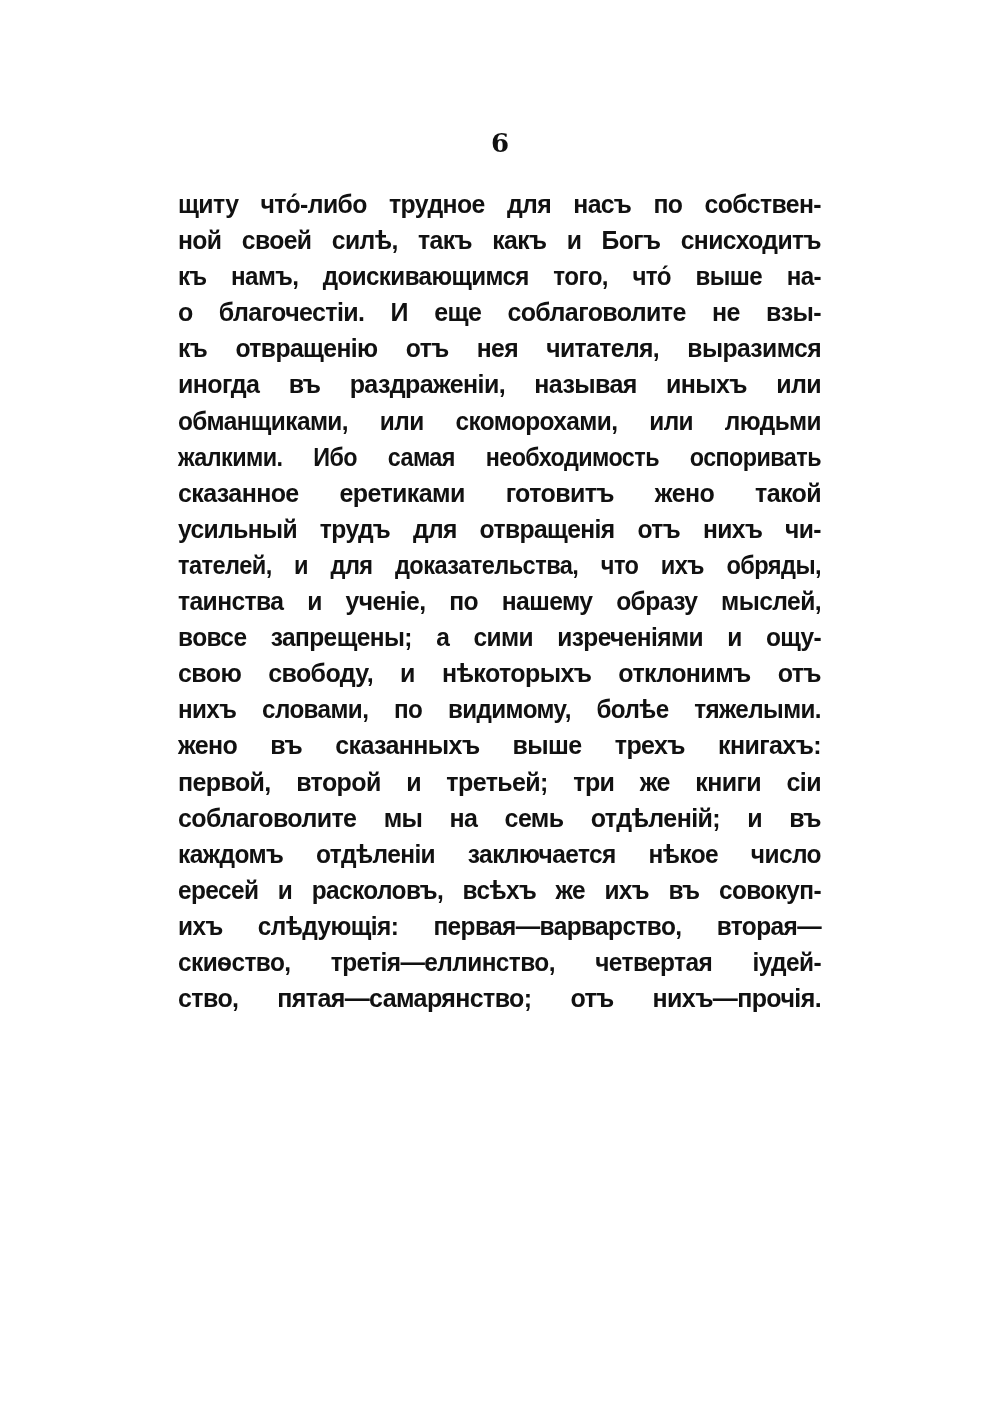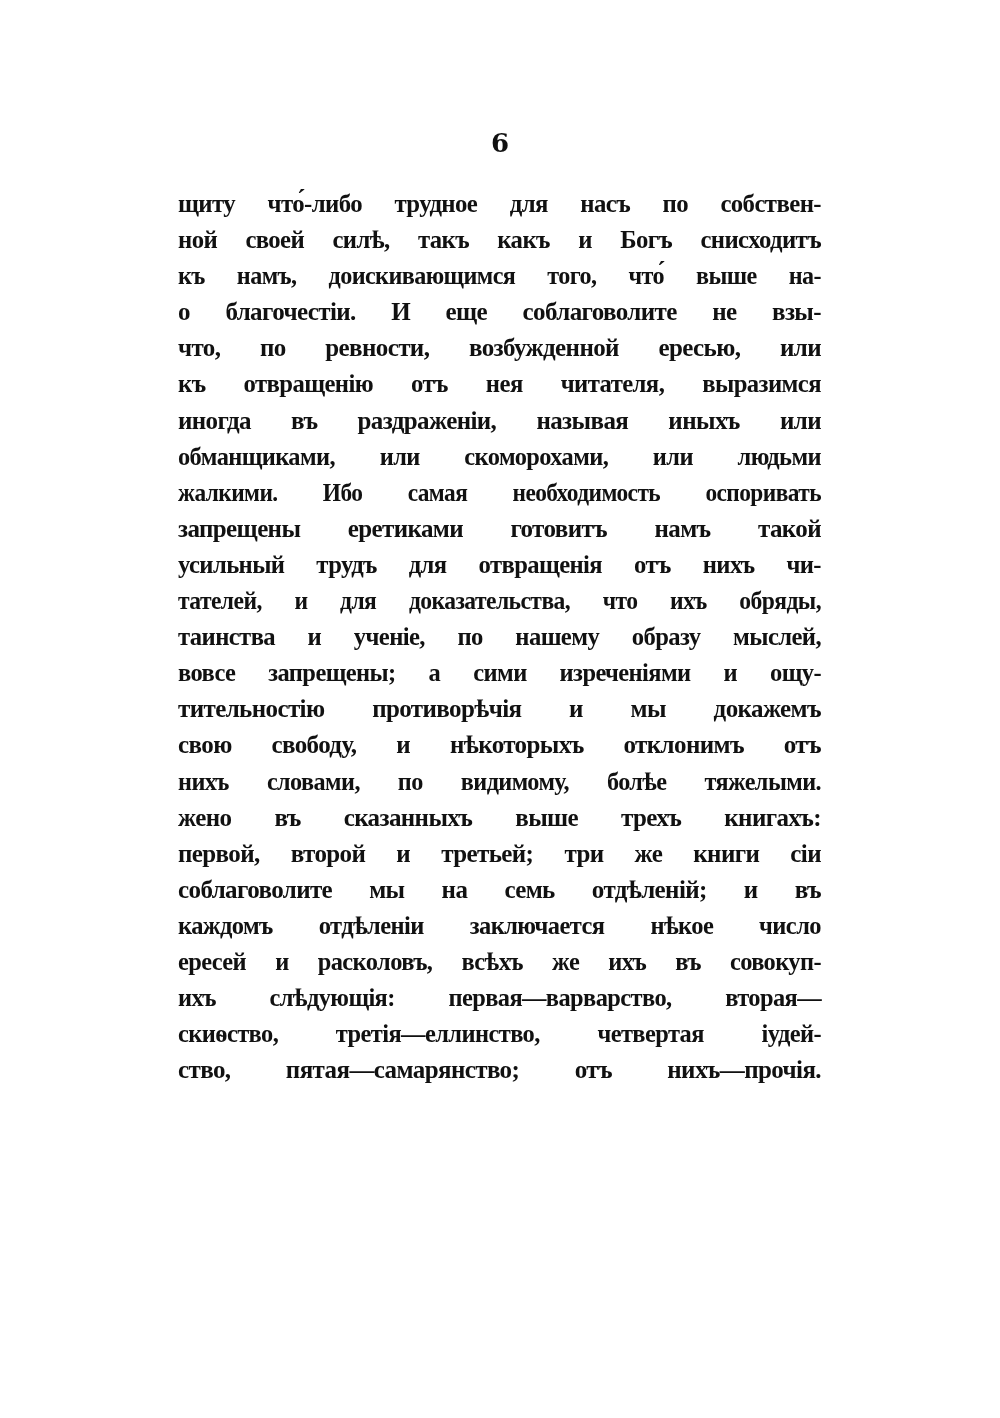--- a/index.html
+++ b/index.html
@@ -6,21 +6,21 @@
     body { width: 1000px; height: 1418px; position: relative; overflow: hidden; }
     .page { position: absolute; left: 0; top: 0; width: 1000px; height: 1418px; background: #ffffff; }
     .page-number {
       position: absolute; left: 0; width: 1000px; top: 128px;
       text-align: center;
       font-family: "DejaVu Serif", serif;
       font-weight: bold; font-size: 26px; color: #111;
     }
     .text-block {
       position: absolute; left: 178px; top: 186px; width: 643px;
-      font-family: Liberation Serif, serif;
+      font-family: Liberation Sans, sans-serif;
       font-weight: bold;
       font-size: 25px;
       color: #111;
     }
     .line {
       height: 36.1px; line-height: 36.1px;
       white-space: nowrap;
       text-align: justify;
       text-align-last: justify;
       letter-spacing: -0.6px;
@@ -32,31 +32,29 @@
 </head>
 <body>
 
 <div class="page">
   <div class="page-number">6</div>
   <div class="text-block">
     <div class="line" style="transform: scaleX(0.991901); width: 648.25px;">щиту что́-либо трудное для насъ по собствен-</div>
     <div class="line" style="transform: scaleX(0.988827); width: 650.266px;">ной своей силѣ, такъ какъ и Богъ снисходитъ</div>
     <div class="line" style="transform: scaleX(0.965941); width: 665.672px;">къ намъ, доискивающимся того, что́ выше на-</div>
     <div class="line">о благочестіи. И еще соблаговолите не взы-</div>
-    <div class="line">что, по ревности, возбужденной ересью, или</div>
     <div class="line" style="transform: scaleX(0.988447); width: 650.516px;">къ отвращенію отъ нея читателя, выразимся</div>
     <div class="line">иногда въ раздраженіи, называя иныхъ или</div>
     <div class="line" style="transform: scaleX(0.976717); width: 658.328px;">обманщиками, или скоморохами, или людьми</div>
     <div class="line" style="transform: scaleX(0.934912); width: 687.766px;">жалкими. Ибо самая необходимость оспоривать</div>
-    <div class="line">запрещены еретиками готовитъ намъ такой</div>
+    <div class="line">сказанное еретиками готовитъ жено такой</div>
     <div class="line" style="transform: scaleX(0.985016); width: 652.781px;">усильный трудъ для отвращенія отъ нихъ чи-</div>
     <div class="line" style="transform: scaleX(0.943745); width: 681.328px;">тателей, и для доказательства, что ихъ обряды,</div>
     <div class="line" style="transform: scaleX(0.986007); width: 652.125px;">таинства и ученіе, по нашему образу мыслей,</div>
     <div class="line" style="transform: scaleX(0.97953); width: 656.438px;">вовсе запрещены; а сими изреченіями и ощу-</div>
-    <div class="line">тительностію противорѣчія и мы докажемъ</div>
     <div class="line">свою свободу, и нѣкоторыхъ отклонимъ отъ</div>
     <div class="line" style="transform: scaleX(0.969195); width: 663.438px;">нихъ словами, по видимому, болѣе тяжелыми.</div>
     <div class="line">жено въ сказанныхъ выше трехъ книгахъ:</div>
     <div class="line">первой, второй и третьей; три же книги сіи</div>
     <div class="line">соблаговолите мы на семь отдѣленій; и въ</div>
     <div class="line" style="transform: scaleX(0.97995); width: 656.156px;">каждомъ отдѣленіи заключается нѣкое число</div>
     <div class="line" style="transform: scaleX(0.976508); width: 658.469px;">ересей и расколовъ, всѣхъ же ихъ въ совокуп-</div>
     <div class="line" style="transform: scaleX(0.977064); width: 658.094px;">ихъ слѣдующія: первая—варварство, вторая—</div>
     <div class="line" style="transform: scaleX(0.977645); width: 657.703px;">скиѳство, третія—еллинство, четвертая іудей-</div>
     <div class="line last">ство, пятая—самарянство; отъ нихъ—прочія.</div>

